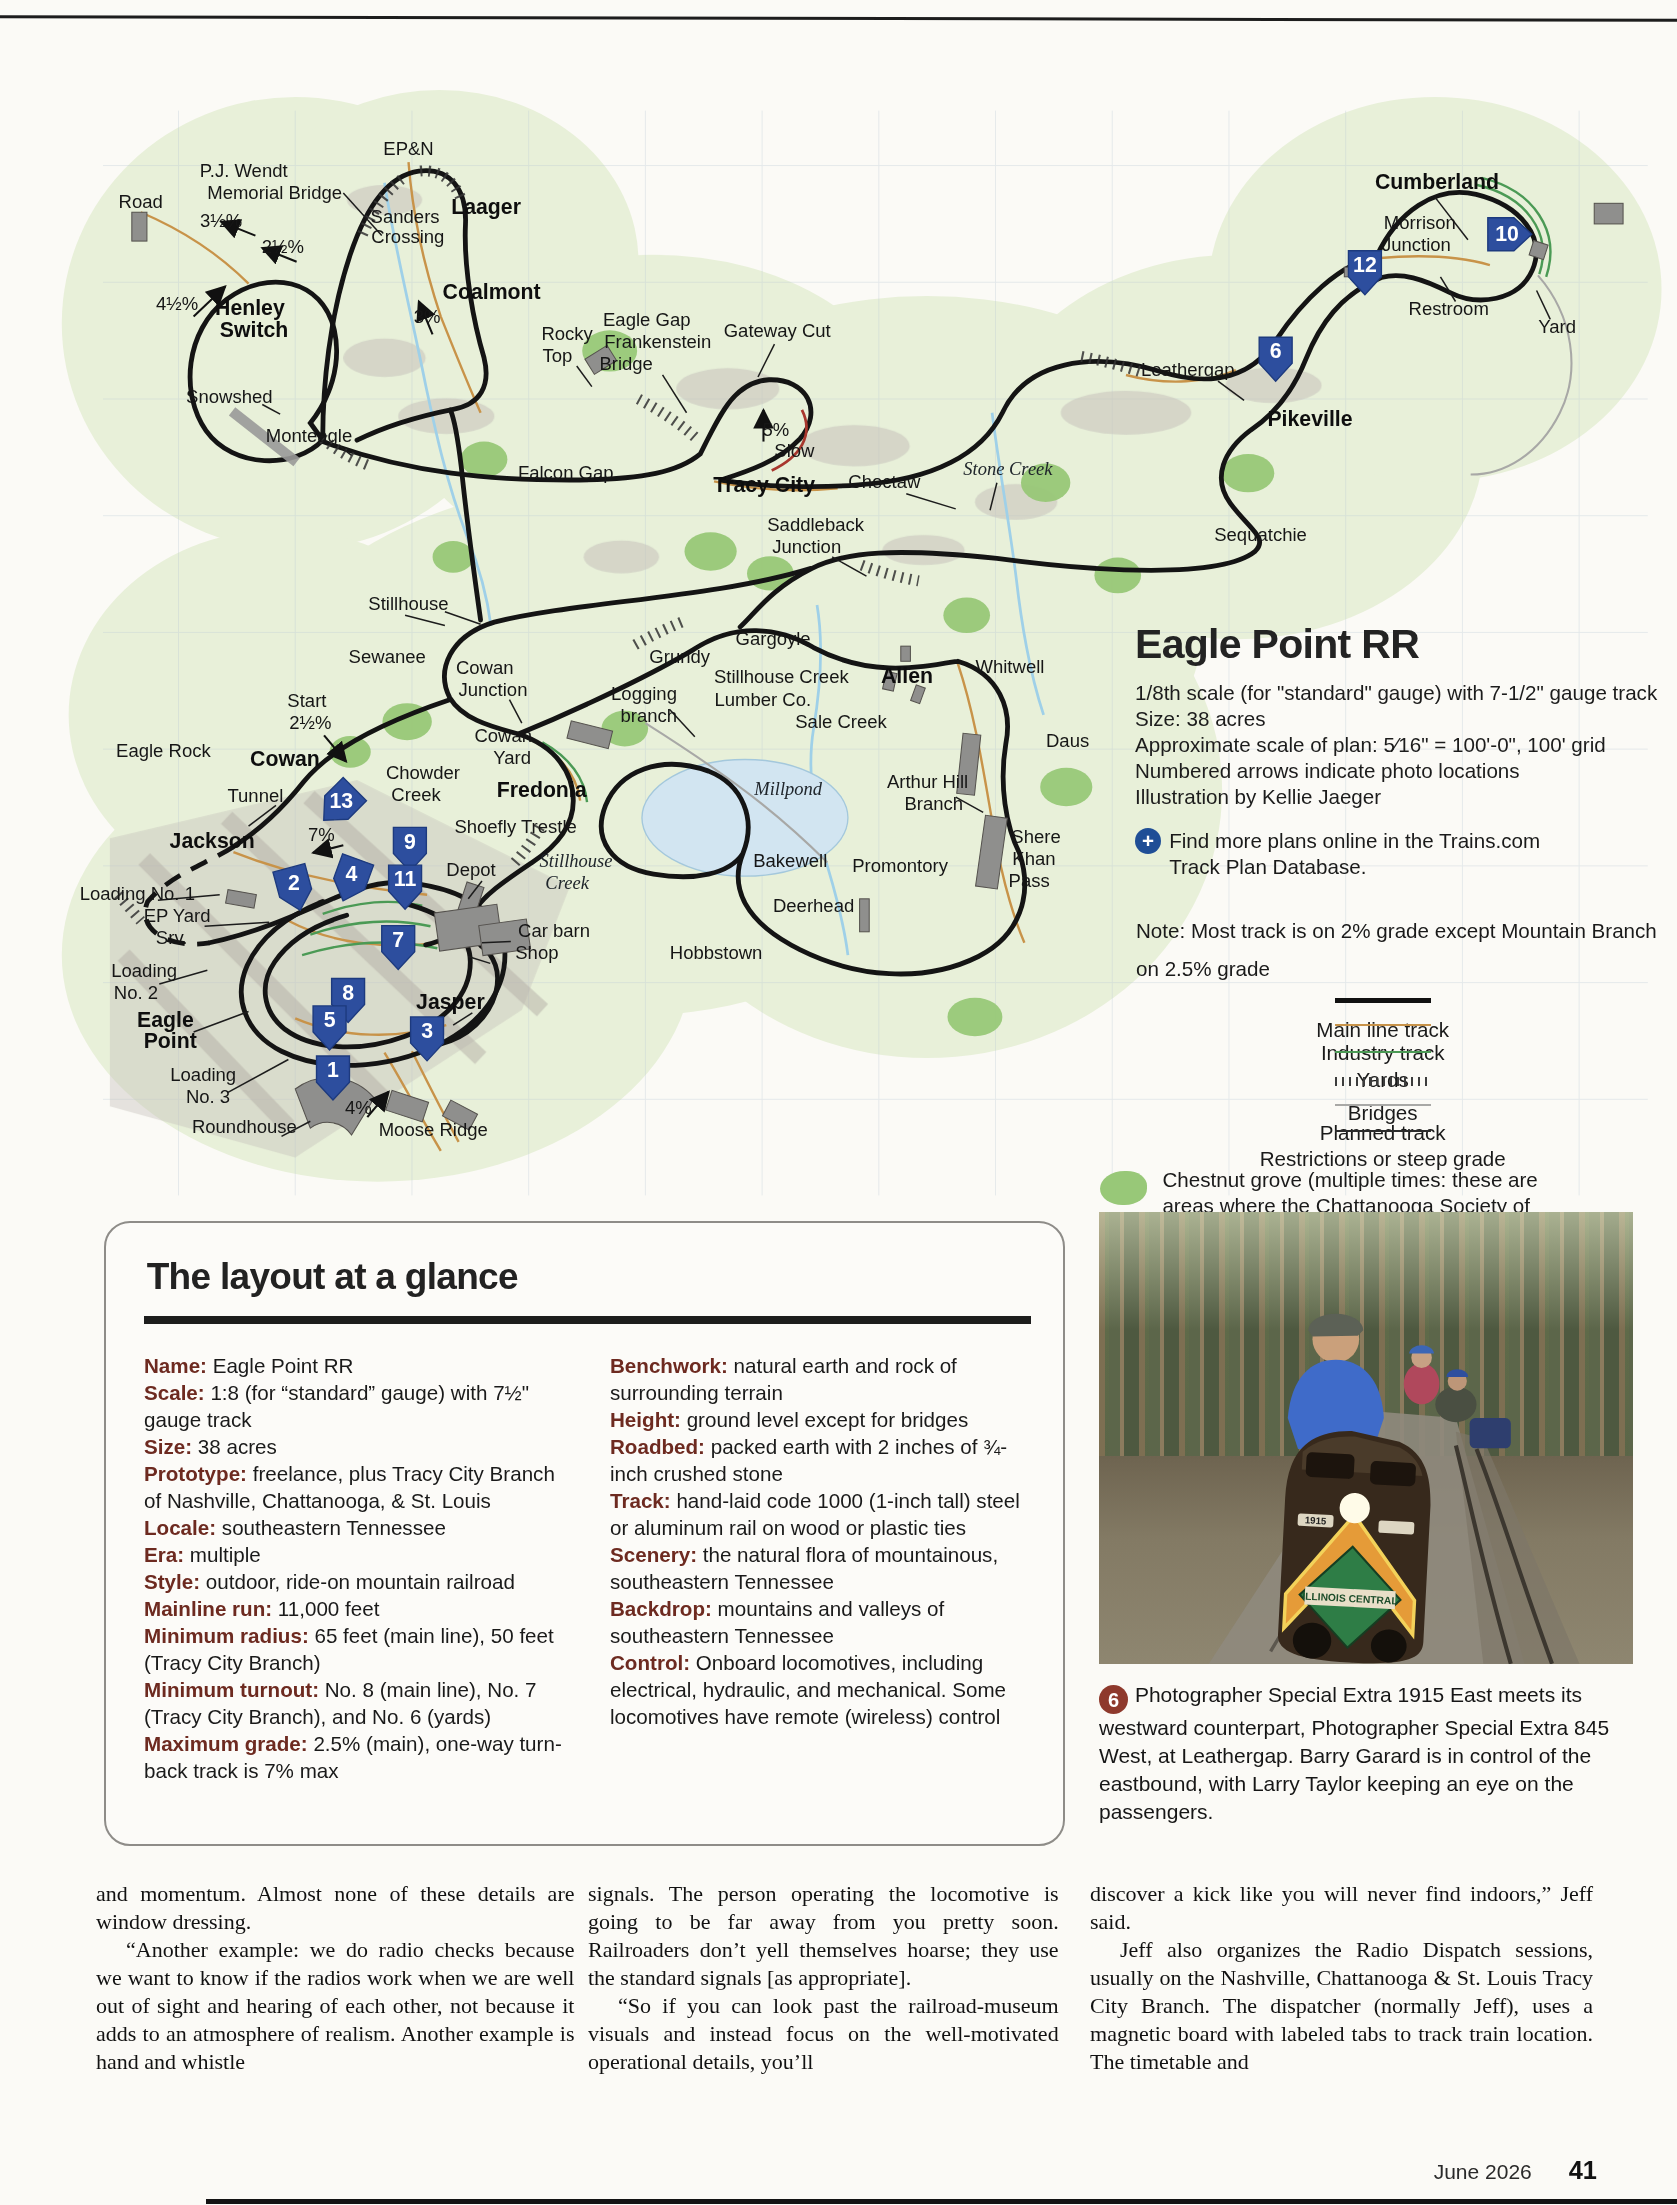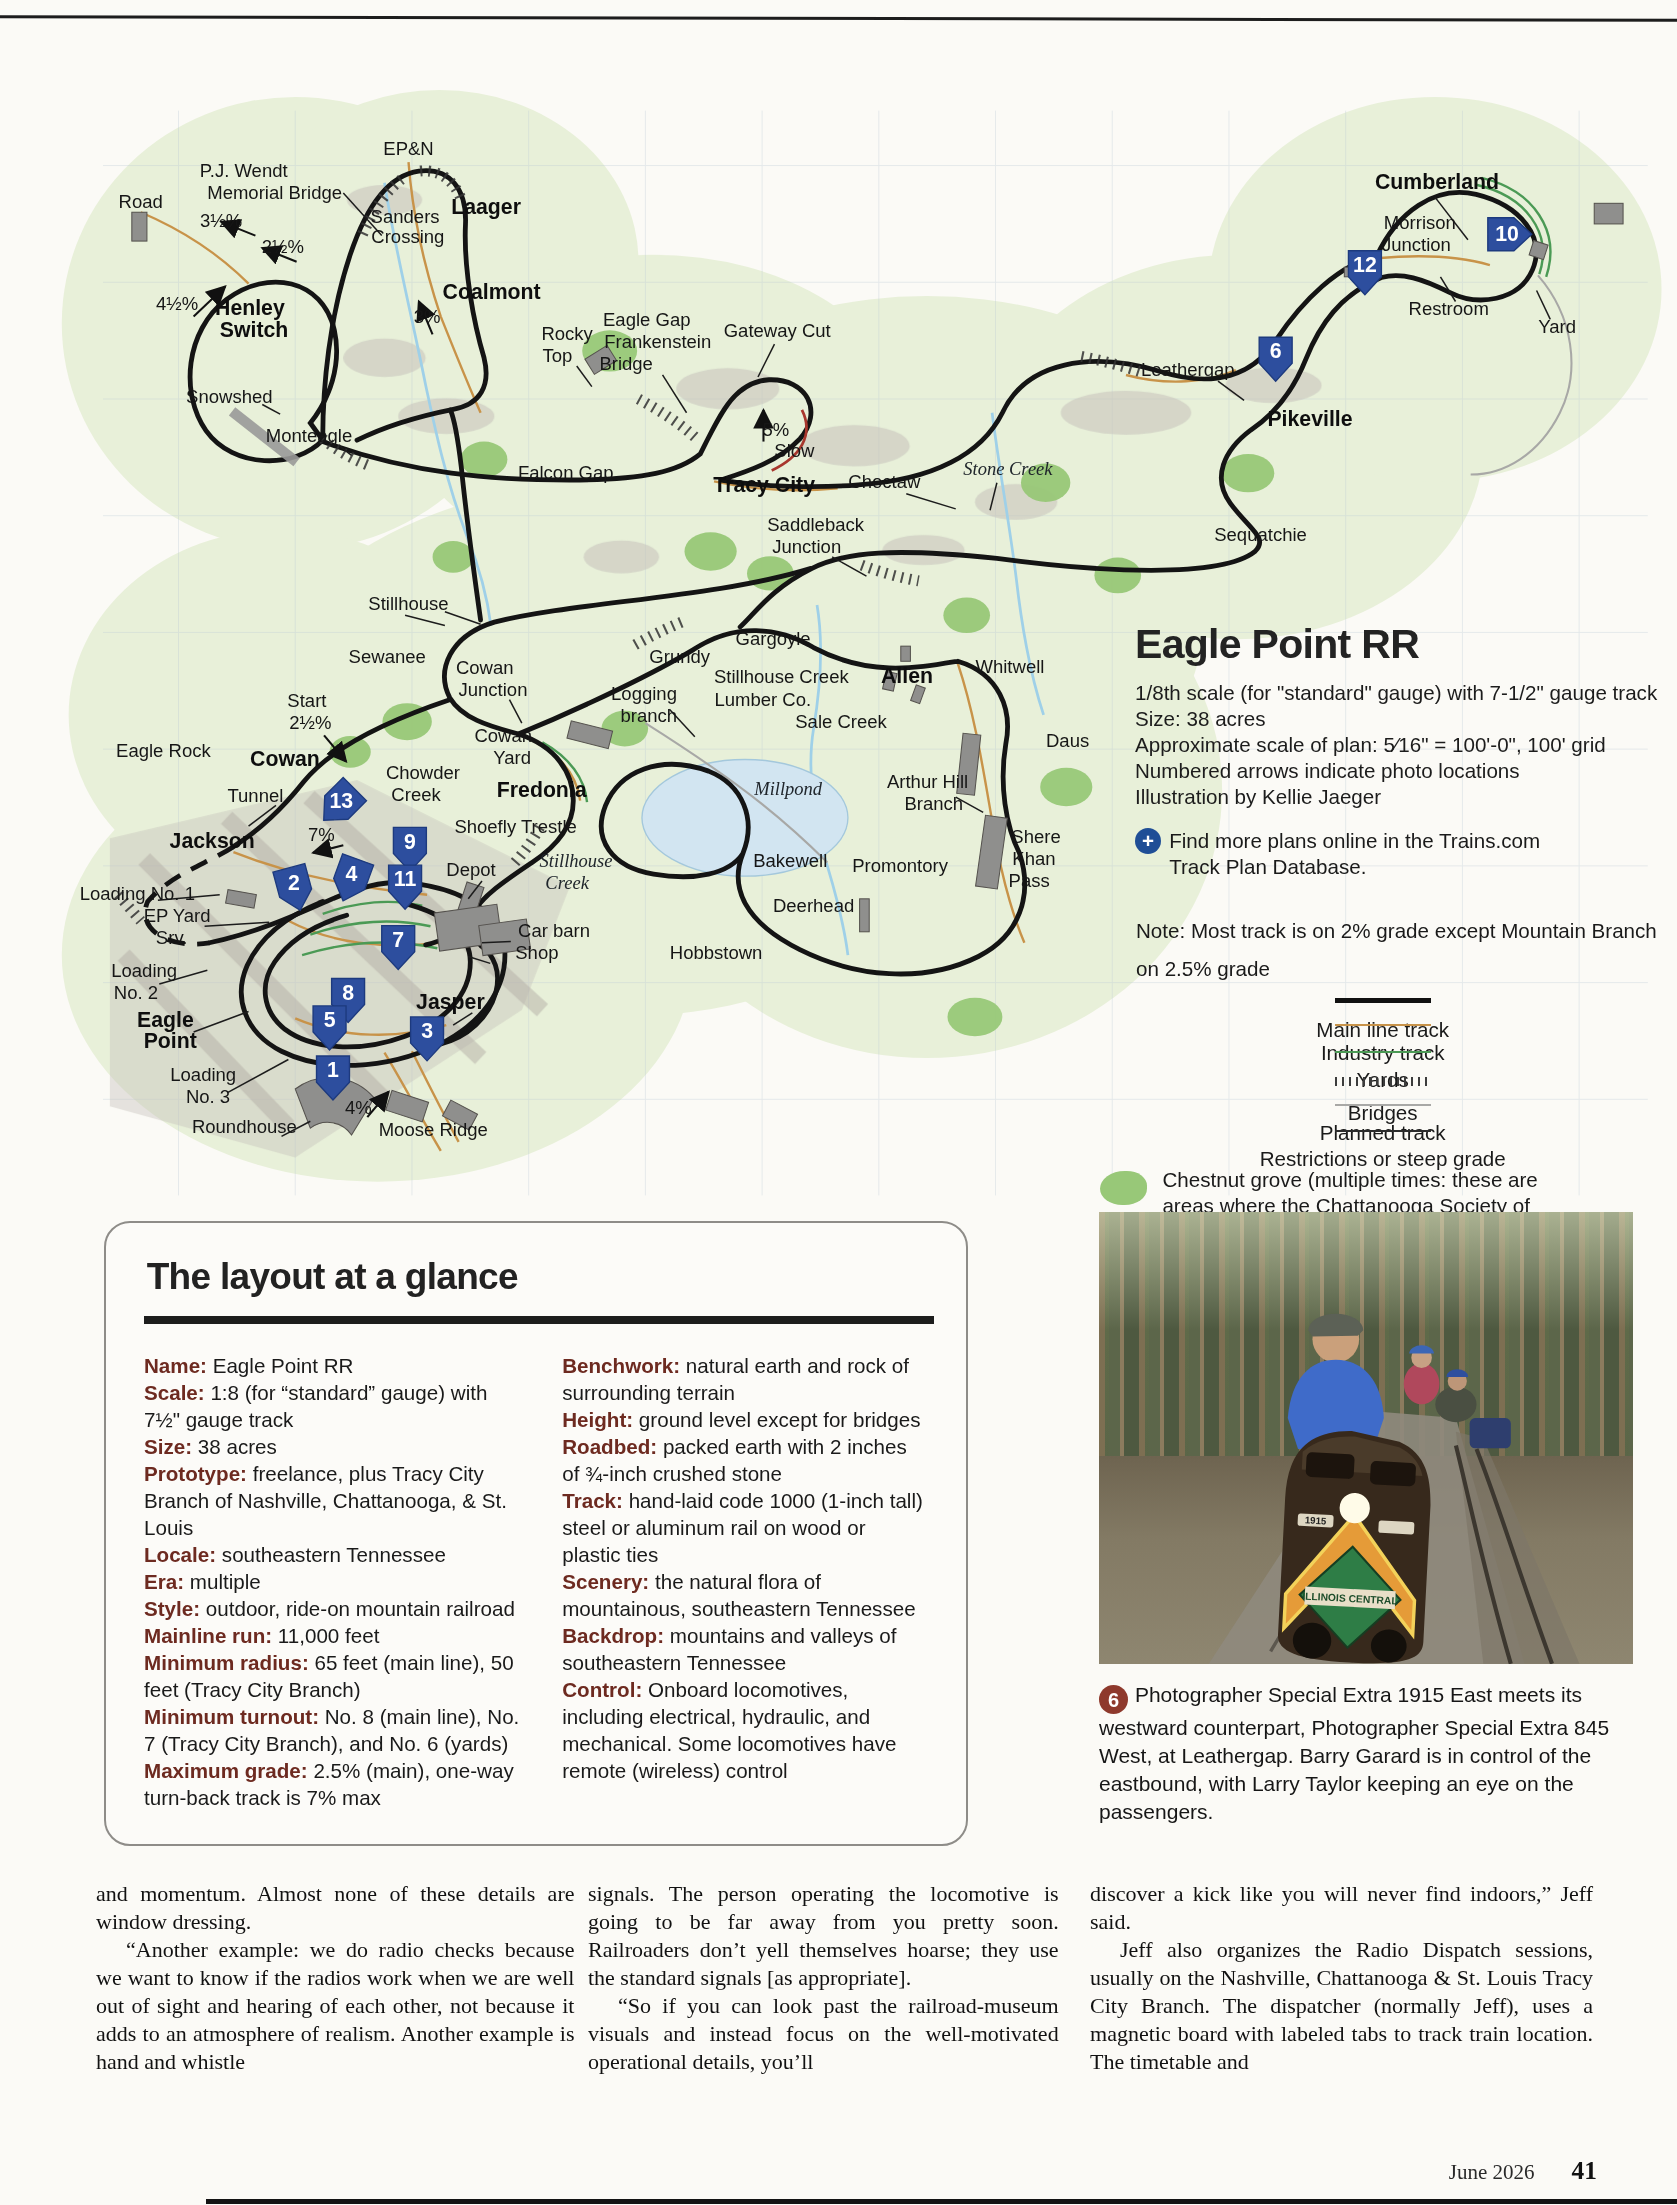--- a/index.html
+++ b/index.html
@@ -32,21 +32,21 @@
   .sw-ind{height:2.1px;background:#c89349;}
   .sw-yard{height:2.1px;background:#4b9a55;}
   .sw-br{height:9px;background:repeating-linear-gradient(90deg,#3c3c3c 0 2.1px,transparent 2.1px 6.9px);}
   .sw-plan{height:2.1px;background:#a8a8a6;}
   .sw-rest{height:2.1px;background:#2c2c2c;}
   .lg-chestnut{display:flex;gap:15px;margin:12.4px 0 0 12.4px;}
   .blob{width:47px;height:34px;border-radius:55% 45% 50% 50%;background:#98c878;flex:0 0 auto;margin-top:4.1px;}
   .lg-chestnut .lab{font-size:20.6px;line-height:25.4px;width:426px;}
 
   
-  .glance{position:absolute;left:104px;top:1221px;width:864px;height:625px;background:#fcfbf8;
+  .glance{position:absolute;left:104px;top:1221px;width:961px;height:625px;background:#fcfbf8;
           border:2.1px solid #8e8c88;border-radius:26px;box-sizing:border-box;padding:29px 38px 20.6px;}
   .gl-title{font-size:37px;font-weight:bold;letter-spacing:-0.7px;margin:4.1px 0 18px 2.7px;color:#222;}
   .gl-rule{height:8.2px;background:#1d1d1d;margin:0 -5.5px 27.5px 0;}
   .gl-cols{display:flex;gap:40px;}
   .gl-col{font-size:20.6px;line-height:27px;}
   .gl-col.c1{width:426px;}
   .gl-col.c2{width:412px;}
   .gl-col p{margin:0;}
   .gl-lb{font-weight:bold;color:#6d2a20;}
 
@@ -70,21 +70,21 @@
   .bodycols{position:absolute;left:96px;top:1880px;width:1497px;display:flex;gap:19px;
             font-family:"Liberation Serif",serif;font-size:22px;line-height:28px;color:#111;}
   .bcol{text-align:justify;}
   .bcol.b1{width:489px;}
   .bcol.b2{width:481px;margin-left:-5.5px;}
   .bcol.b3{width:514px;margin-left:12.4px;}
   .bcol p{margin:0;}
   .bcol p.ind{text-indent:30px;}
 
   
-  .footer{position:absolute;right:81px;top:2156px;display:flex;align-items:baseline;gap:37px;font-family:Liberation Serif, serif;}
+  .footer{position:absolute;right:81px;top:2156px;display:flex;align-items:baseline;gap:37px;}
   .f-date{font-size:21px;color:#2a2a2a;}
   .f-page{font-size:25.4px;font-weight:bold;color:#111;}
 </style>
 </head>
 <body>
 
 <div class="scan-top"></div>
 
 <div class="map-wrap">
 <svg width="1678" height="1202" viewBox="0 0 2444 1750">

